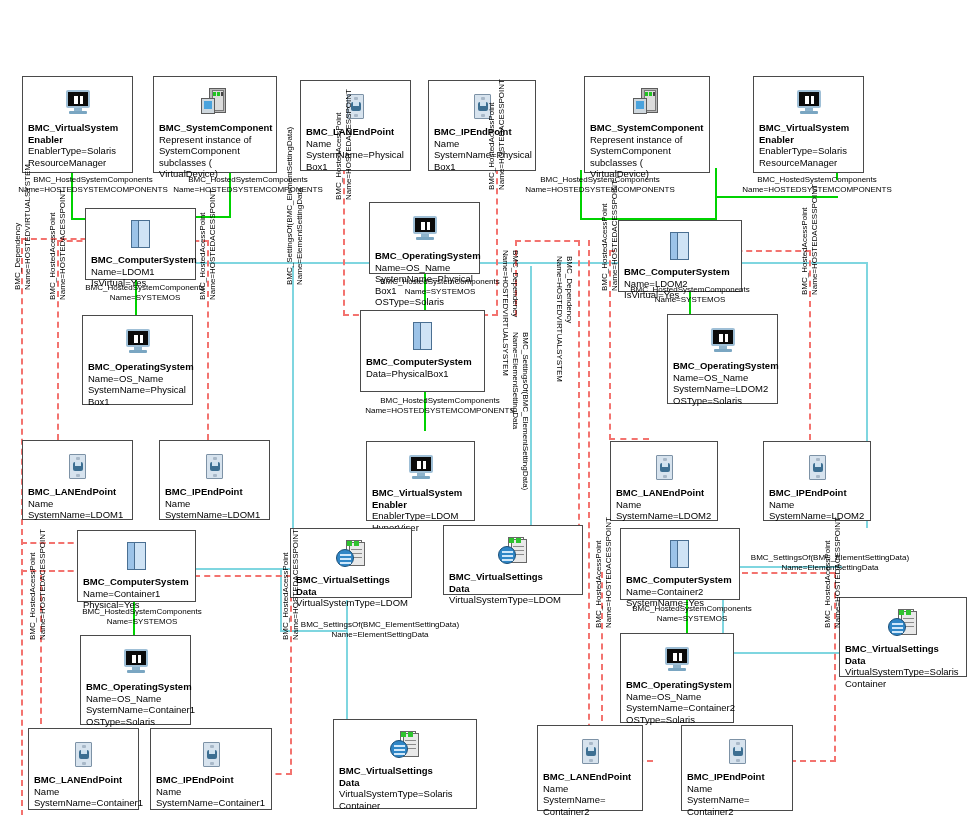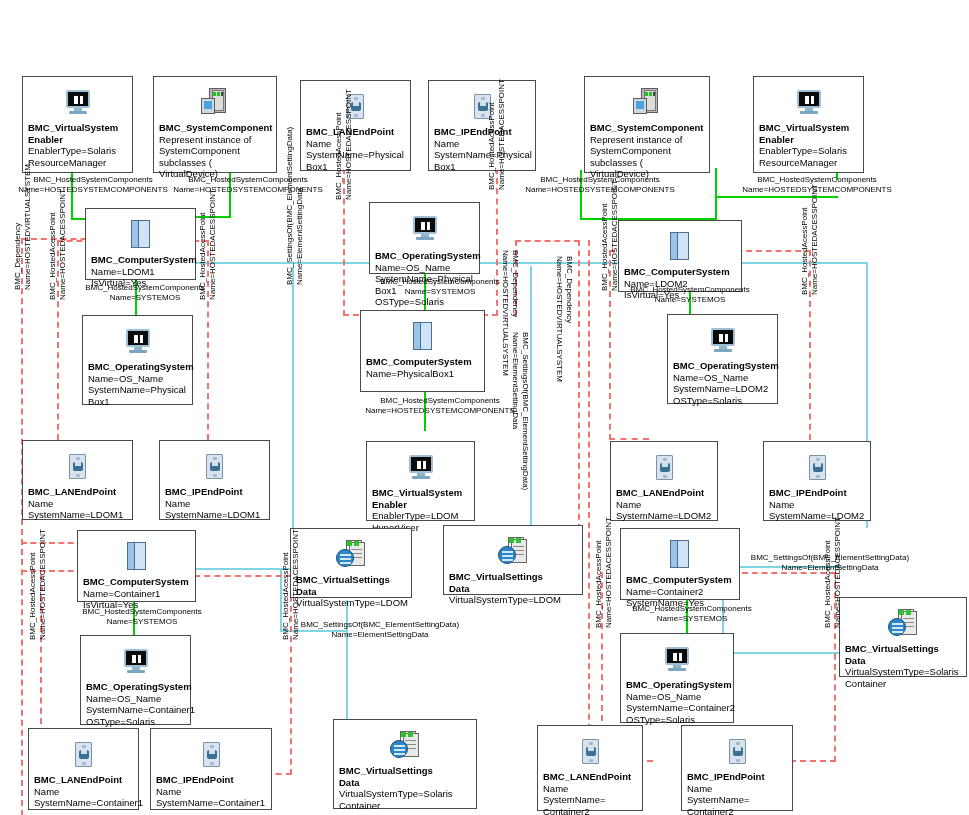--- a/index.html
+++ b/index.html
@@ -320,21 +320,21 @@
 
   <div class="node" style="left:360px;top:310px;width:125px;height:82px;">
     <div class="ico">
       <div class="i-book">
           <div class="a"></div>
           <div class="b"></div>
         </div>
       </div>
     <div class="txt">
         <div class="ttl">BMC_ComputerSystem</div>
-      <div class="sub">Name=PhysicalBox1</div>
+      <div class="sub">Data=PhysicalBox1</div>
       </div>
   </div>
 
   <div class="node" style="left:667px;top:314px;width:111px;height:90px;">
     <div class="ico">
       <div class="i-mon">
           <div class="scr"></div>
           <div class="std"></div>
           <div class="bse"></div>
         </div>
@@ -426,21 +426,21 @@
   <div class="node" style="left:77px;top:530px;width:119px;height:72px;">
     <div class="ico">
       <div class="i-book">
           <div class="a"></div>
           <div class="b"></div>
         </div>
       </div>
     <div class="txt">
         <div class="ttl">BMC_ComputerSystem</div>
       <div class="sub">Name=Container1
-IsVirtual=Yes</div>
+Physical=Yes</div>
       </div>
   </div>
 
   <div class="node" style="left:290px;top:528px;width:122px;height:70px;">
     <div class="ico">
       <div class="i-vset">
           <div class="pg1"></div>
           <div class="pg2"></div>
           <div class="gr"></div>
           <div class="gr2"></div>

